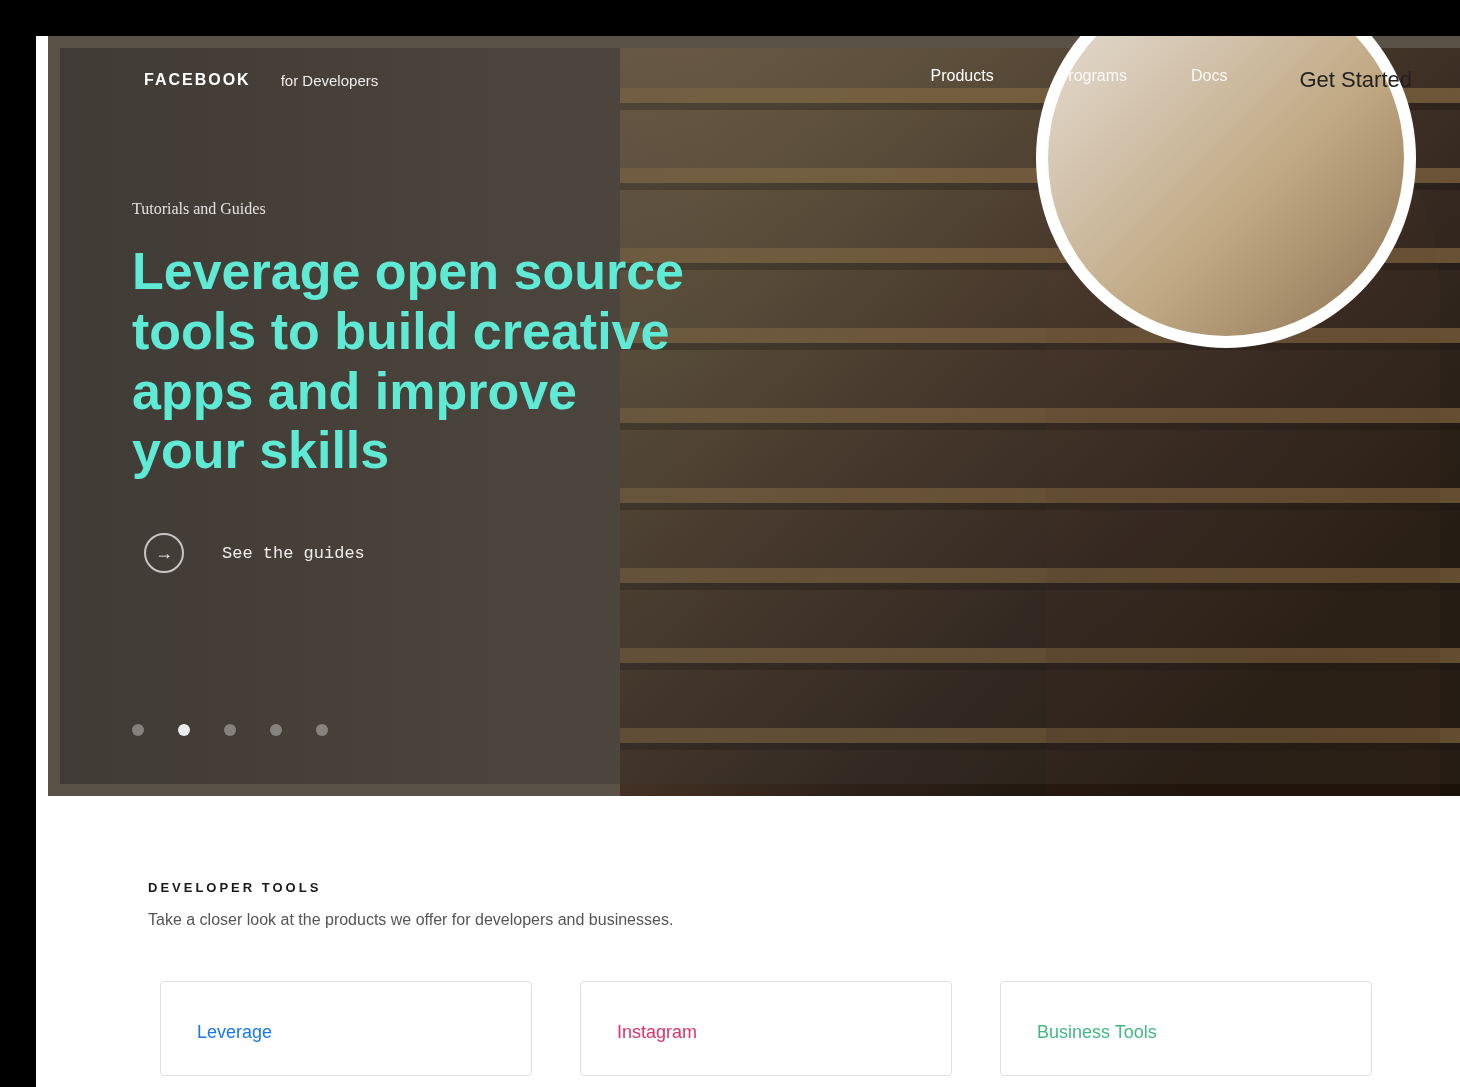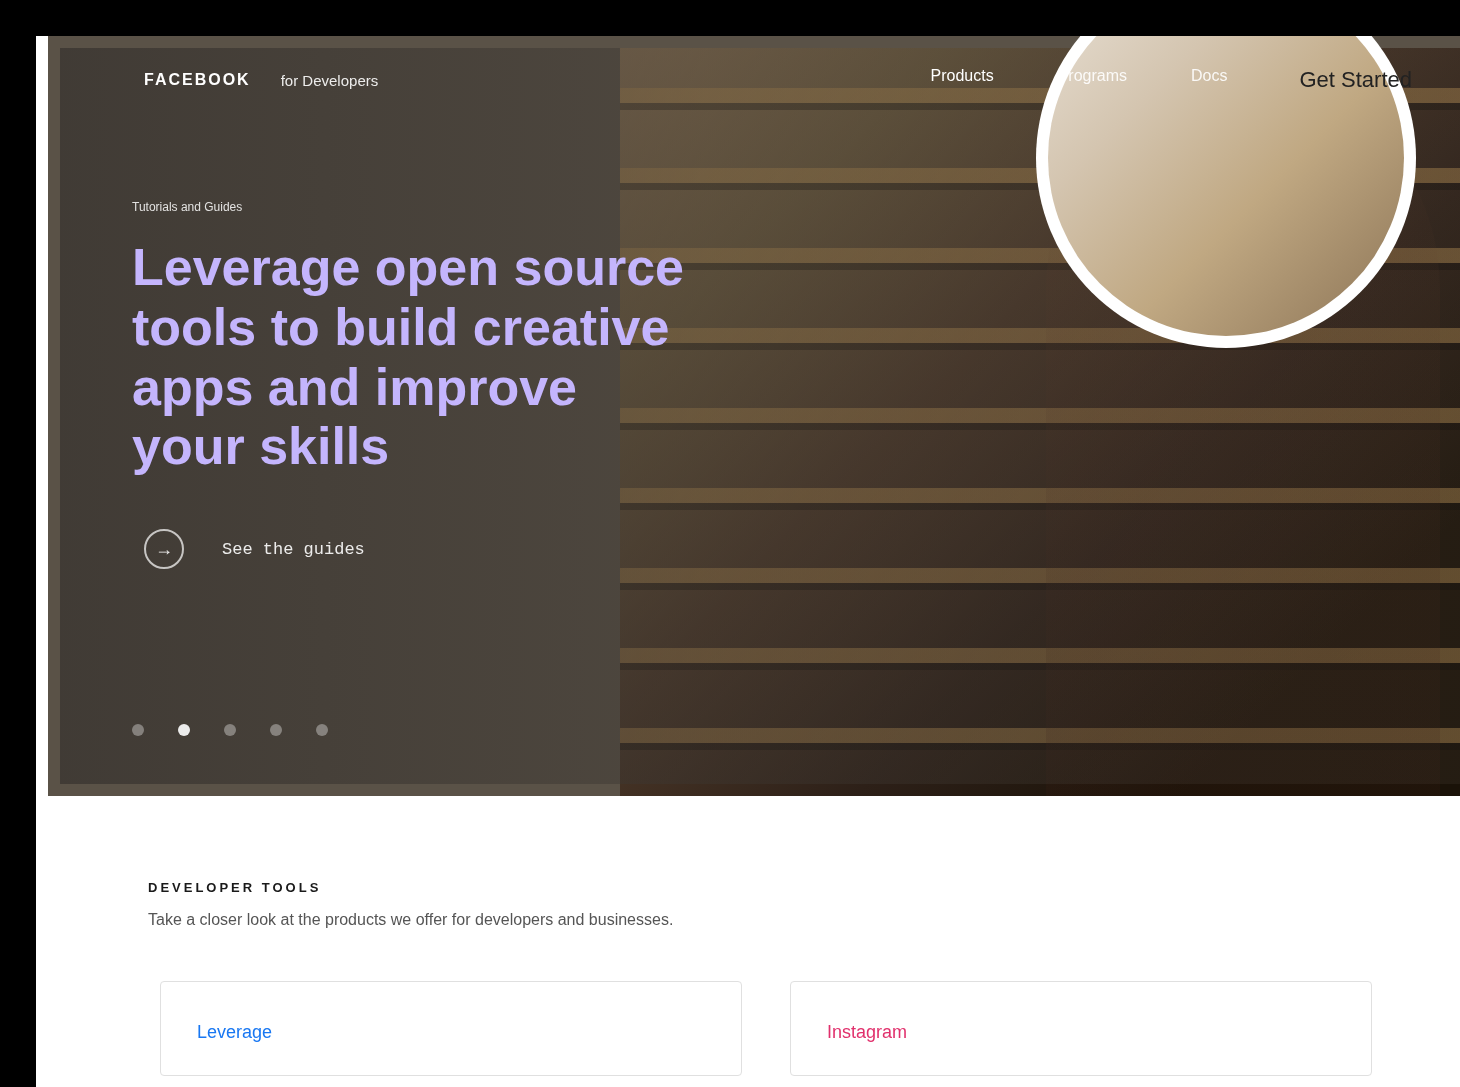--- a/index.html
+++ b/index.html
@@ -165,30 +165,31 @@
     
     .hero-content {
       position: absolute;
       top: 140px;
       left: 60px;
       z-index: 5;
       max-width: 580px;
     }
 
     .hero-subtitle {
-      font-size: 12px;
+      font-size: 16px;
       color: rgba(255,255,255,0.85);
       margin-bottom: 24px;
       font-weight: 300;
+      font-family: Liberation Serif, serif;
     }
 
     .hero-title {
       font-size: 52px;
       font-weight: 700;
-      color: #c4b5fd;
+      color: #5eead4;
       line-height: 1.15;
       margin-bottom: 40px;
     }
 
     .hero-cta {
       display: flex;
       align-items: center;
       gap: 14px;
       cursor: pointer;
     }
@@ -342,16 +343,19 @@
     <div class="developer-tools-label">DEVELOPER TOOLS</div>
     <div class="developer-tools-desc">Take a closer look at the products we offer for developers and businesses.</div>
 
     <div class="cards-row">
       <div class="card">
         <div class="card-title">Leverage</div>
       </div>
       <div class="card">
         <div class="card-title instagram">Instagram</div>
       </div>
+      <div class="card">
+        <div class="card-title business">Business Tools</div>
+      </div>
     </div>
   </div>
 
 </div>
 
 </body></html>

